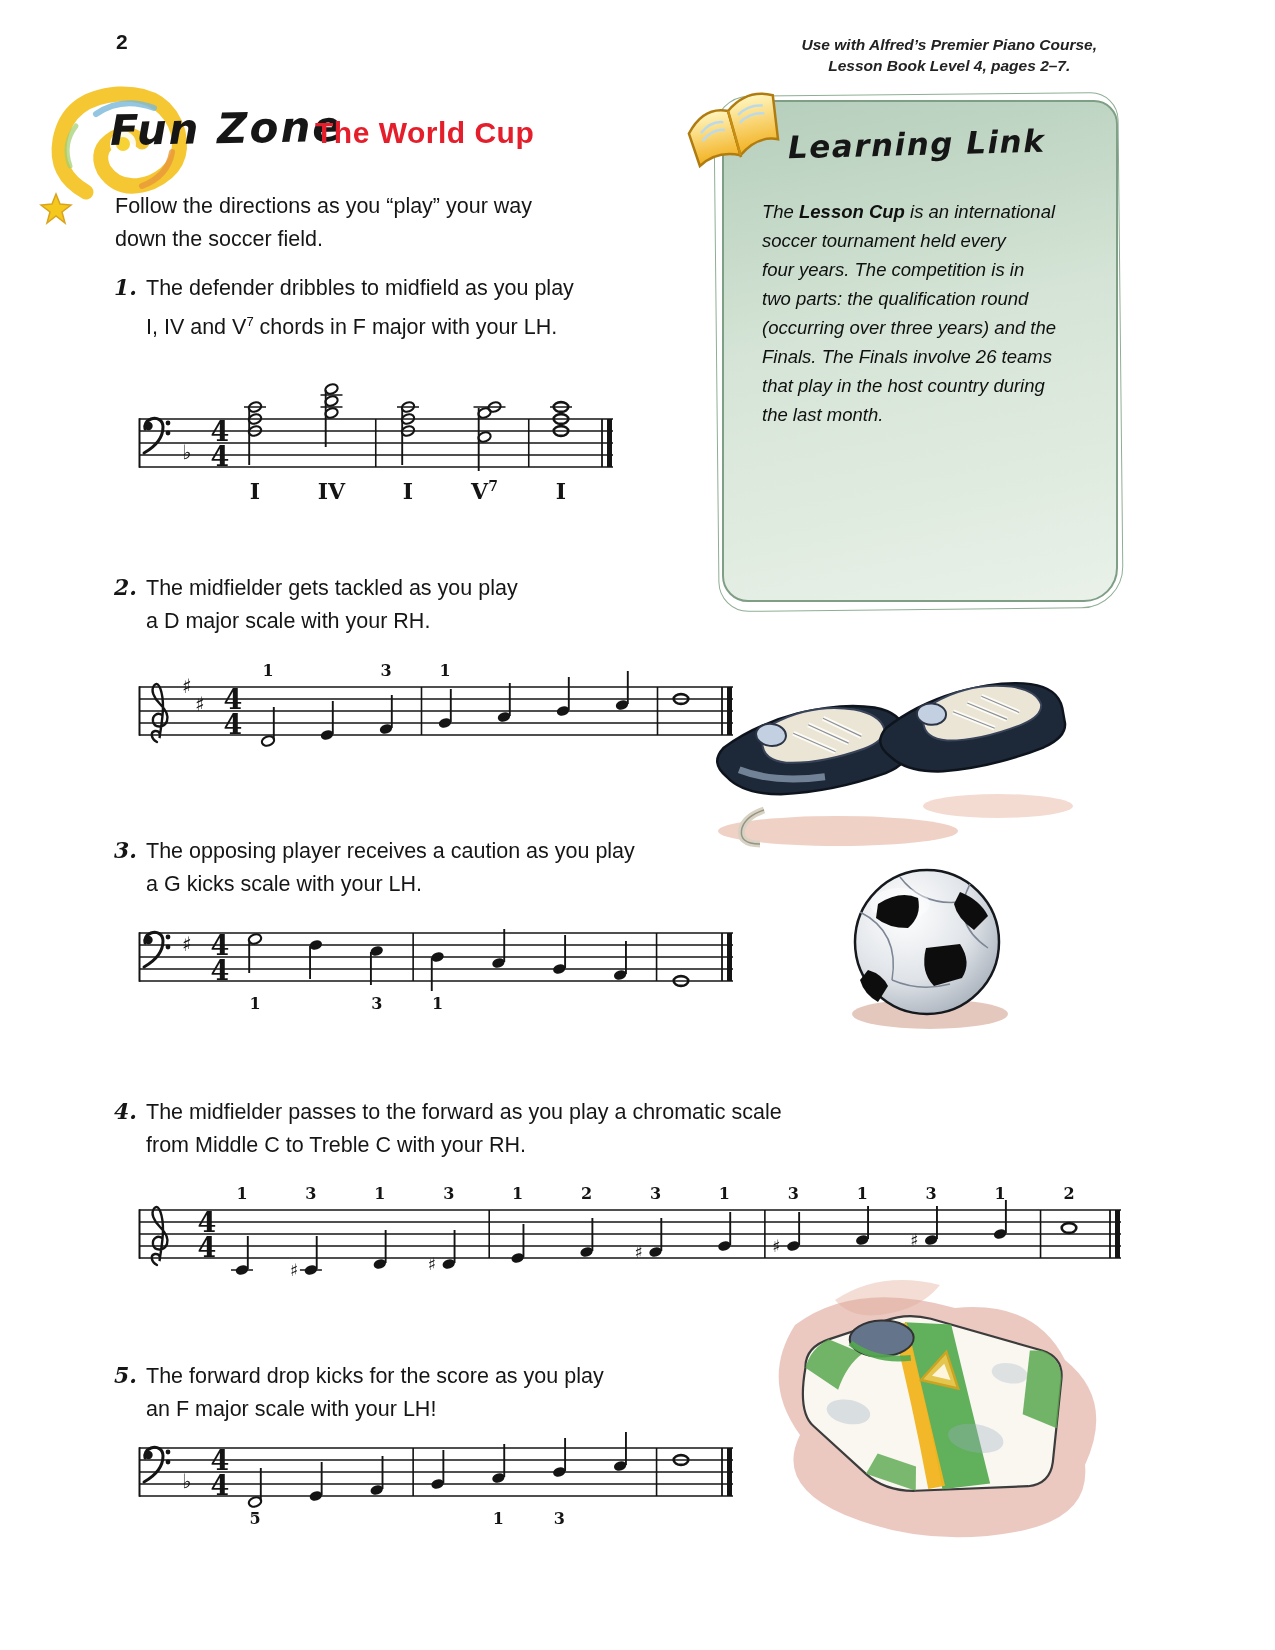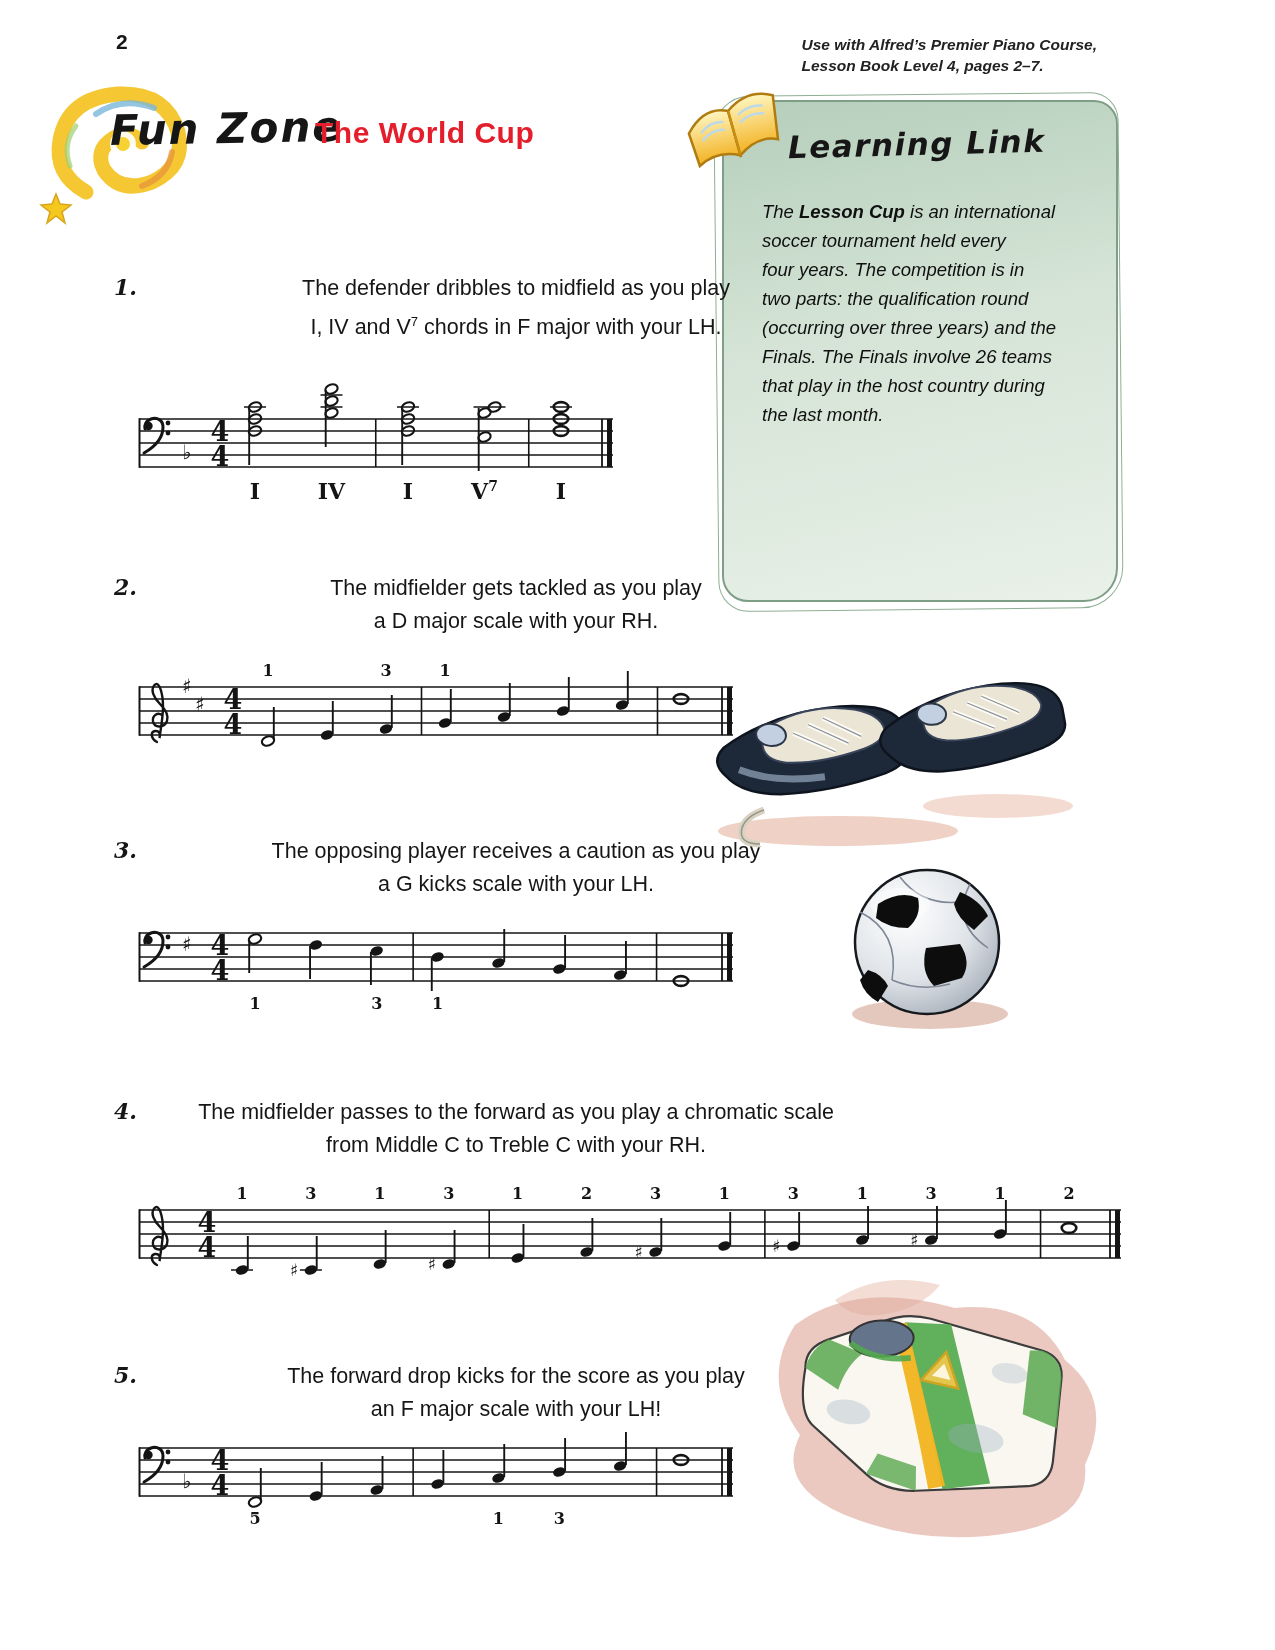--- a/index.html
+++ b/index.html
@@ -1,19 +1,19 @@
 <!DOCTYPE html>
 <html><head>
 <meta charset="utf-8">
 <style>
   html,body{margin:0;padding:0;background:#ffffff;}
   .page{position:relative;width:1275px;height:1650px;background:#fff;overflow:hidden;
         font-family:"Liberation Sans",sans-serif;color:#161616;--accent:#e41e2b;}
   .page-num{position:absolute;left:116px;top:30px;font-size:21px;font-weight:bold;}
-  .attribution{position:absolute;right:178px;top:34px;text-align:left;font-style:italic;
+  .attribution{position:absolute;right:178px;top:34px;text-align:center;font-style:italic;
                font-weight:600;font-size:15.5px;line-height:21px;color:#222;}
   .swirl{position:absolute;left:26px;top:74px;z-index:0;}
   .fun-zone{position:absolute;left:110px;top:104px;z-index:1;font-size:42px;font-weight:bold;
             font-style:italic;font-family:"DejaVu Sans",sans-serif;letter-spacing:2px;
             transform:rotate(-1deg);}
   .activity{position:absolute;left:287px;top:116px;z-index:1;font-size:30px;font-weight:bold;
             color:var(--accent);letter-spacing:.5px;margin-left:28px;}
   .intro{position:absolute;left:115px;top:190px;font-size:21.5px;line-height:33px;white-space:pre-line;}
 
   .ll-box{position:absolute;left:722px;top:100px;width:392px;height:498px;
@@ -26,21 +26,21 @@
   .ll-title{position:absolute;left:64px;top:24px;font-size:31px;font-weight:bold;font-style:italic;
             letter-spacing:1.5px;transform:rotate(-1.5deg);font-family:"DejaVu Sans",sans-serif;}
   .ll-p{position:absolute;left:38px;width:336px;font-size:18.5px;font-style:italic;
         line-height:29px;white-space:pre-line;color:#101010;}
   .ll-p1{top:76px;}
   .ll-p2{top:322px;}
 
   .ex{position:absolute;left:114px;font-size:21.5px;line-height:33px;padding-left:32px;}
   .ex-num{position:absolute;left:0;top:-1px;font-weight:bold;font-style:italic;
           font-family:"DejaVu Serif",serif;font-size:22px;}
-  .ex-text{white-space:pre-line;width:740px;text-align:center;}
+  .ex-text{white-space:pre-line;width:740px;}
   .ex-text sup{font-size:13px;}
   .staff{position:absolute;}
   .illus{position:absolute;}
 </style>
 </head>
 <body>
 
 <div class="page" style="--accent: #e41e2b;">
 
   <div class="page-num">2</div>
@@ -55,20 +55,22 @@
     <path d="M70,40 Q96,22 128,34" fill="none" stroke="#7ab8d9" stroke-width="6" opacity="0.8" stroke-linecap="round"></path>
     <path d="M146,78 Q142,102 116,112" fill="none" stroke="#e8973a" stroke-width="6" opacity="0.8" stroke-linecap="round"></path>
     <path d="M44,92 Q36,70 50,52" fill="none" stroke="#9fcf6d" stroke-width="5" opacity="0.7" stroke-linecap="round"></path>
     <circle cx="97" cy="70" r="13" fill="#ffffff" opacity="0.9"></circle>
     <circle cx="97" cy="70" r="7" fill="#f6d234"></circle>
     <path d="M30,120 L34,130 L45,131 L36,138 L39,149 L30,142 L21,149 L24,138 L15,131 L26,130 Z" fill="#f5c81e" stroke="#d9a31c" stroke-width="1.5"></path>
   </svg>
 
   <div class="fun-zone">Fun Zone</div>
   <div class="activity">The World Cup</div>
+  <div class="intro">Follow the directions as you “play” your way
+down the soccer field.</div>
 
   <div class="ll-box">
     <svg class="book" width="118" height="95" viewBox="0 0 118 95">
       <defs>
         <linearGradient id="goldg" x1="0" y1="0" x2="0" y2="1">
           <stop offset="0" stop-color="#fff6c0"></stop>
             <stop offset="1" stop-color="#f2b01e"></stop>
         </linearGradient>
       </defs>
       <g transform="rotate(-12 59 48)">

